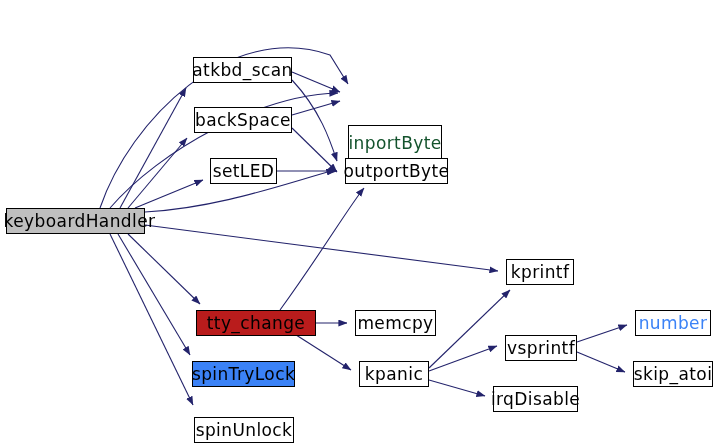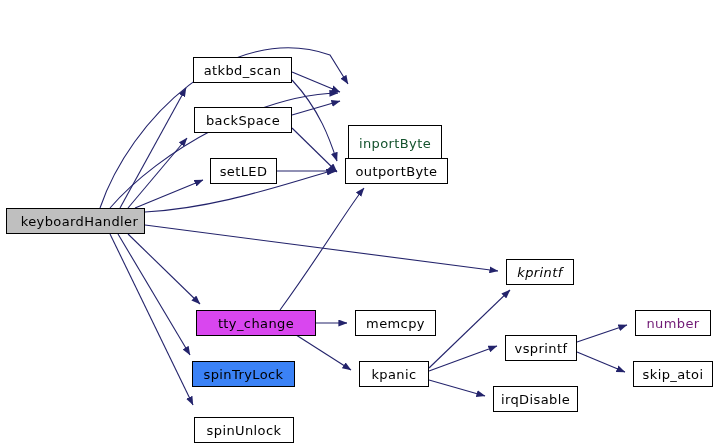--- a/index.html
+++ b/index.html
@@ -26,21 +26,21 @@
   }
   .node {
     position: absolute;
     box-sizing: border-box;
     border: 1px solid #000000;
     background: #ffffff;
     display: flex;
     align-items: center;
     justify-content: center;
     color: #000000;
-    font-size: 13px;
+    font-size: 17px;
     font-family: "DejaVu Sans", sans-serif;
     letter-spacing: 0.4px;
     white-space: nowrap;
   }
   .node.root {
     background: #bfbfbf;
   }
   .node-label {
     display: block;
     line-height: 1;
@@ -94,44 +94,44 @@
       </div>
       <div class="node" style="left: 210px; top: 158px; width: 67px; height: 26px; background: rgb(255, 255, 255); border-color: rgb(0, 0, 0); color: rgb(0, 0, 0);">
         <span class="node-label">setLED</span>
       </div>
       <div class="node" style="left: 348px; top: 82px; width: 94px; height: 36px; background: rgb(255, 255, 255); border-color: rgb(0, 0, 0); color: #14532d; margin-top: 43px;">
         <span class="node-label">inportByte</span>
       </div>
       <div class="node" style="left: 345px; top: 158px; width: 103px; height: 26px; background: rgb(255, 255, 255); border-color: rgb(0, 0, 0); color: rgb(0, 0, 0);">
         <span class="node-label">outportByte</span>
       </div>
-      <div class="node" style="left: 196px; top: 310px; width: 120px; height: 26px; background: #d946ef; border-color: rgb(0, 0, 0); color: rgb(0, 0, 0);">
+      <div class="node" style="left: 196px; top: 310px; width: 120px; height: 26px; background: #b91c1c; border-color: rgb(0, 0, 0); color: rgb(0, 0, 0);">
         <span class="node-label">tty_change</span>
       </div>
       <div class="node" style="left: 192px; top: 361px; width: 103px; height: 26px; background: #3b82f6; border-color: rgb(0, 0, 0); color: rgb(0, 0, 0);">
         <span class="node-label">spinTryLock</span>
       </div>
       <div class="node" style="left: 194px; top: 411px; width: 100px; height: 26px; background: rgb(255, 255, 255); border-color: rgb(0, 0, 0); color: rgb(0, 0, 0); margin-top: 6px;">
         <span class="node-label">spinUnlock</span>
       </div>
       <div class="node" style="left: 355px; top: 310px; width: 81px; height: 26px; background: rgb(255, 255, 255); border-color: rgb(0, 0, 0); color: rgb(0, 0, 0);">
         <span class="node-label">memcpy</span>
       </div>
       <div class="node" style="left: 359px; top: 361px; width: 70px; height: 26px; background: rgb(255, 255, 255); border-color: rgb(0, 0, 0); color: rgb(0, 0, 0);">
         <span class="node-label">kpanic</span>
       </div>
-      <div class="node" style="left: 506px; top: 259px; width: 68px; height: 26px; background: rgb(255, 255, 255); border-color: rgb(0, 0, 0); color: rgb(0, 0, 0); font-style: italic;">
+      <div class="node" style="left: 506px; top: 259px; width: 68px; height: 26px; background: rgb(255, 255, 255); border-color: rgb(0, 0, 0); color: rgb(0, 0, 0);">
         <span class="node-label">kprintf</span>
       </div>
       <div class="node" style="left: 505px; top: 335px; width: 72px; height: 26px; background: rgb(255, 255, 255); border-color: rgb(0, 0, 0); color: rgb(0, 0, 0);">
         <span class="node-label">vsprintf</span>
       </div>
       <div class="node" style="left: 493px; top: 386px; width: 85px; height: 26px; background: rgb(255, 255, 255); border-color: rgb(0, 0, 0); color: rgb(0, 0, 0);">
         <span class="node-label">irqDisable</span>
       </div>
-      <div class="node" style="left: 635px; top: 310px; width: 76px; height: 26px; background: rgb(255, 255, 255); border-color: rgb(0, 0, 0); color: #701a75;">
+      <div class="node" style="left: 635px; top: 310px; width: 76px; height: 26px; background: rgb(255, 255, 255); border-color: rgb(0, 0, 0); color: #3b82f6;">
         <span class="node-label">number</span>
       </div>
       <div class="node" style="left: 633px; top: 361px; width: 80px; height: 26px; background: rgb(255, 255, 255); border-color: rgb(0, 0, 0); color: rgb(0, 0, 0);">
         <span class="node-label">skip_atoi</span>
       </div>
     </div>
 </div>
 
 </body></html>

